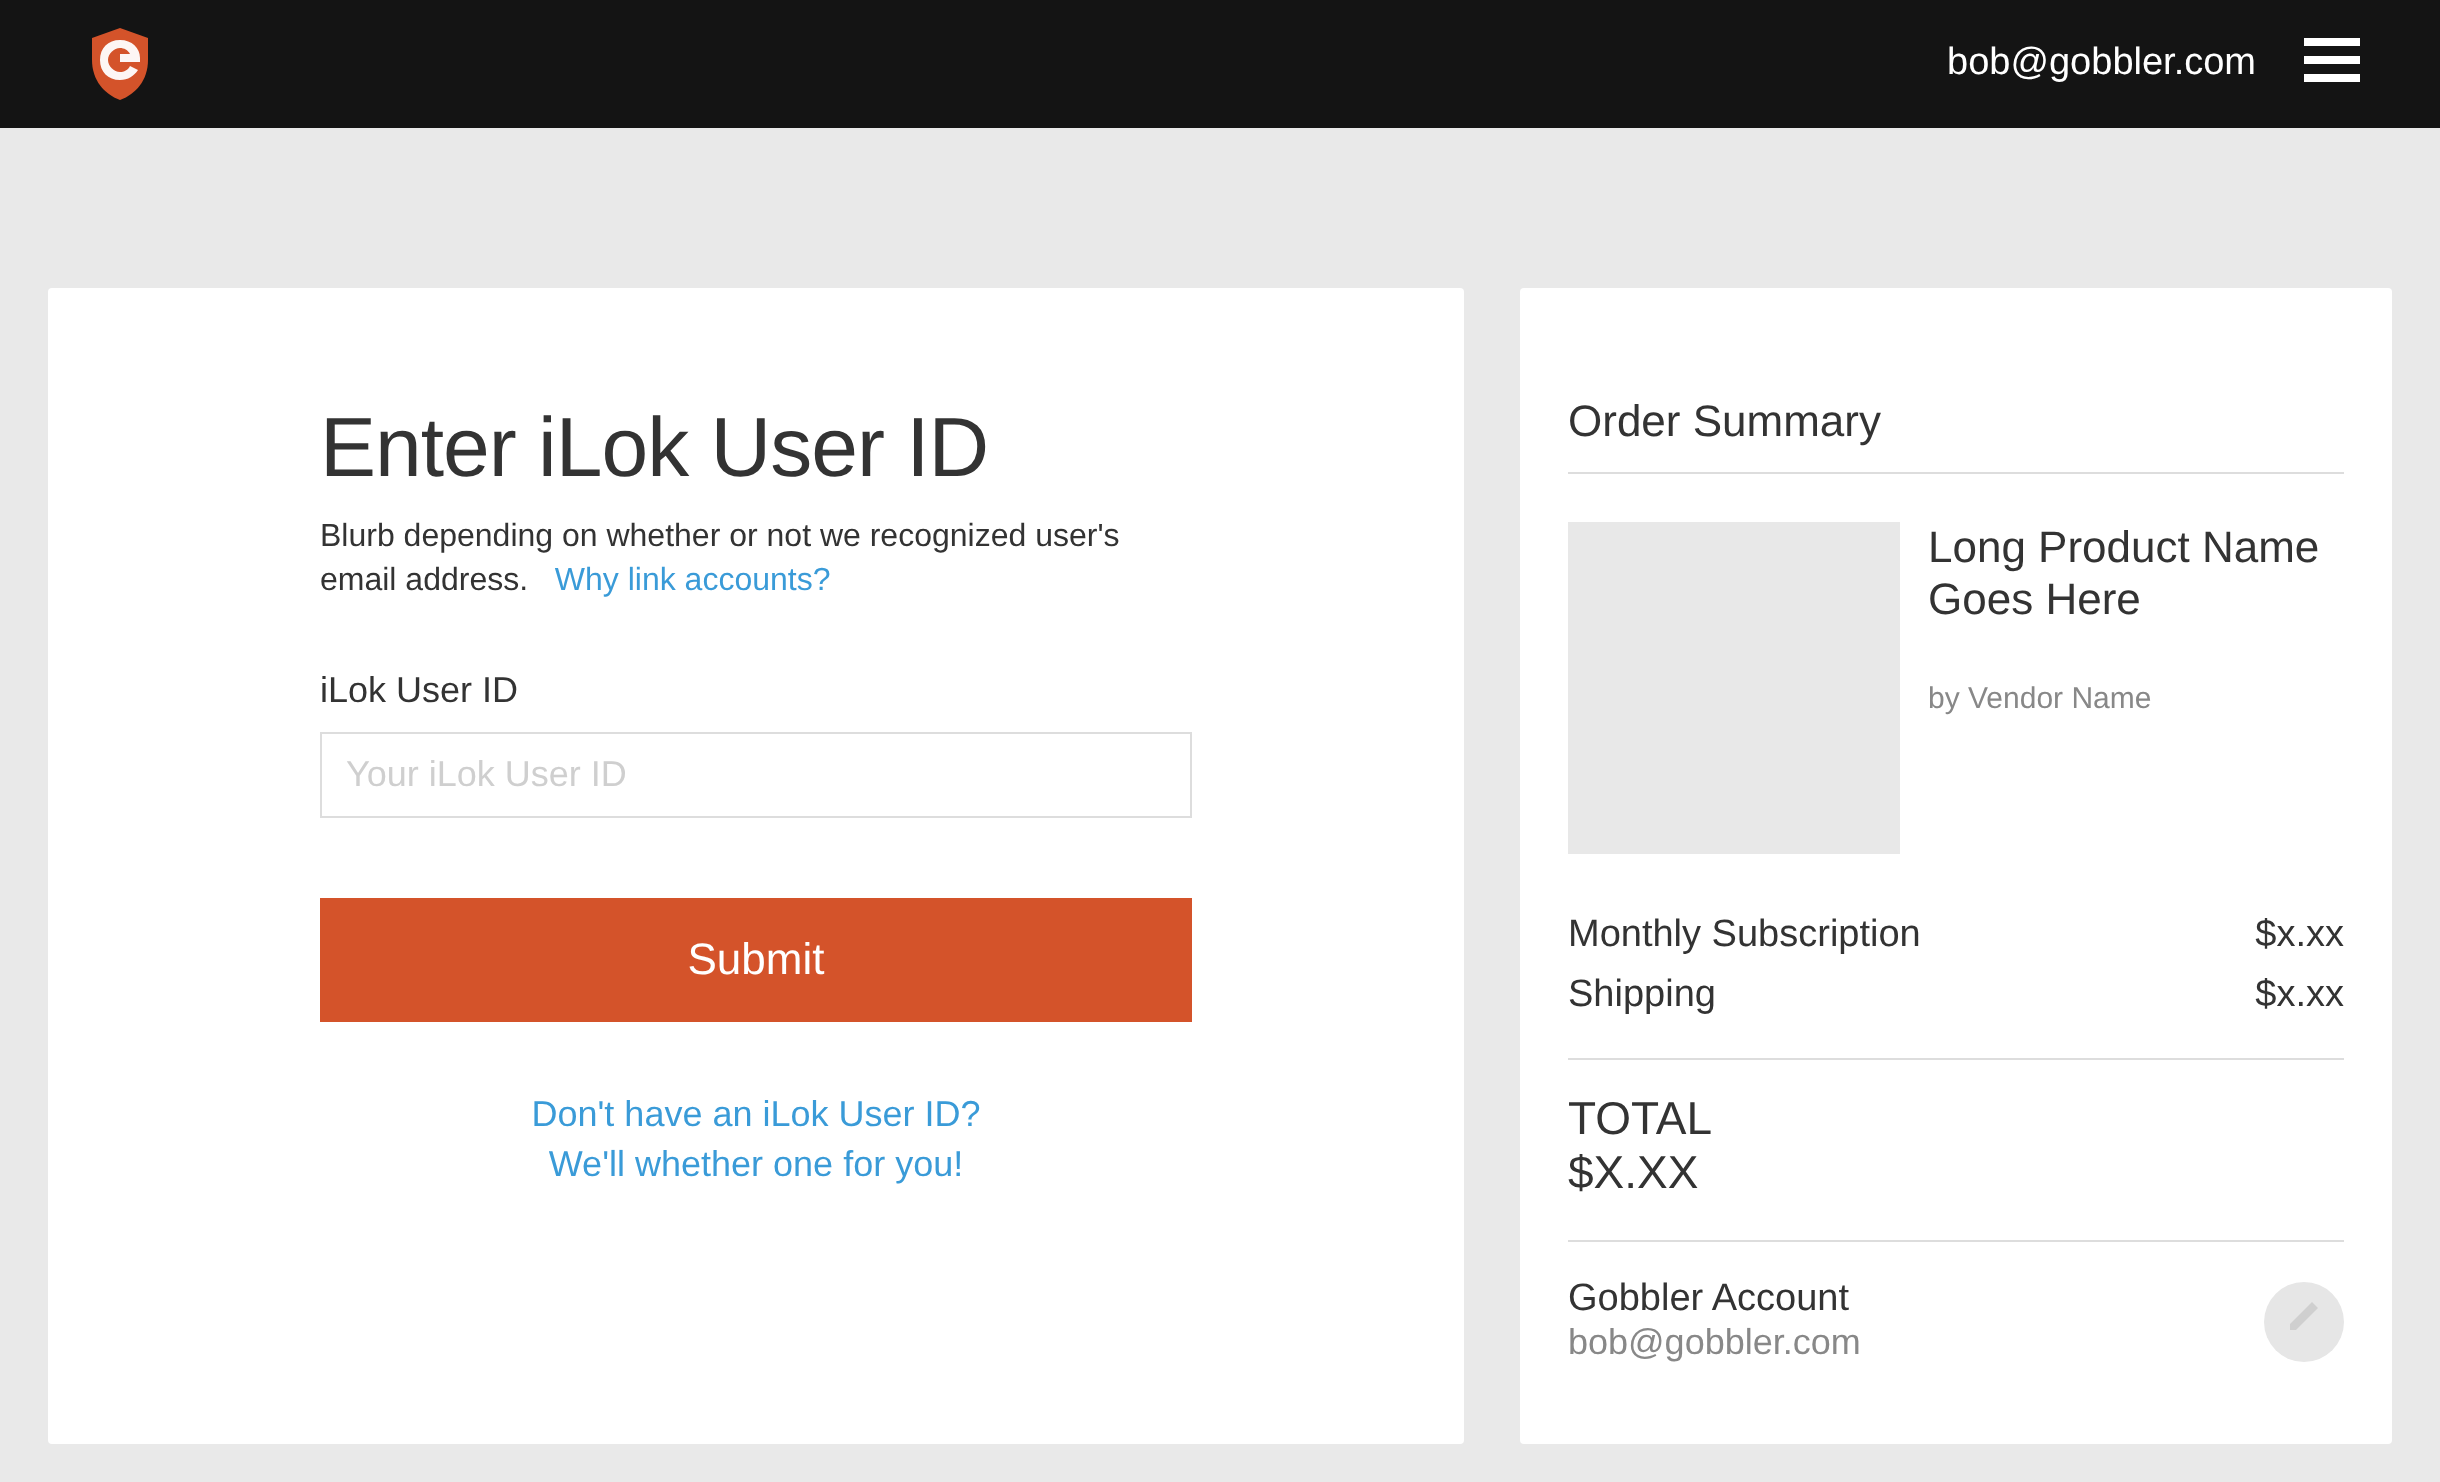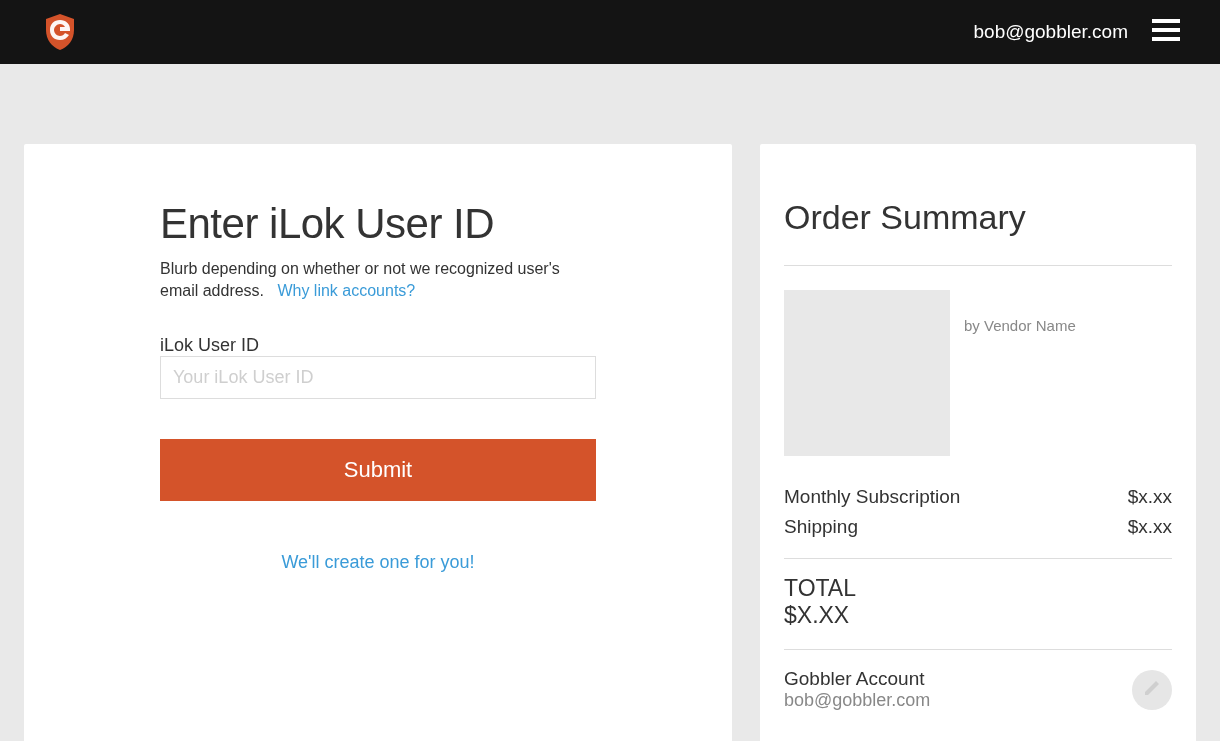--- a/index.html
+++ b/index.html
@@ -72,20 +72,21 @@
   .link {
     color: #3a9bd8;
     text-decoration: none;
     font-weight: 300;
     cursor: pointer;
   }
   .field-label {
     font-size: 18px;
     color: #333;
     font-weight: 300;
+    margin-bottom: 10px;
   }
   .text-input {
     width: 100%;
     font-size: 18px;
     font-weight: 300;
     padding: 10px 12px;
     border: 1px solid #ddd;
     color: #a21caf;
     margin-bottom: 40px;
     outline: none;
@@ -93,33 +94,33 @@
   .text-input::placeholder { color: #cfcfcf; }
   .submit-btn {
     width: 100%;
     background: #d4532a;
     color: #fff;
     border: none;
     font-size: 22px;
     font-weight: 300;
     padding: 18px 0;
     cursor: pointer;
-    margin-bottom: 24px;
+    margin-bottom: 34px;
   }
   .center-link {
     display: block;
     text-align: center;
     font-size: 18px;
     line-height: 1.4;
   }
   .summary-title {
-    font-size: 34px;
-    font-weight: 300;
-    color: #333;
-    margin-bottom: 28px;
+    font-size: 22px;
+    font-weight: 300;
+    color: #333;
+    margin-bottom: 12px;
   }
   .divider {
     border: none;
     border-top: 1px solid #ddd;
     margin: 0;
   }
   .product-row {
     display: flex;
     gap: 14px;
     padding: 24px 0 20px 0;
@@ -220,31 +221,32 @@
   <div class="card left-card">
     <h1 class="page-title">Enter iLok User ID</h1>
     <p class="blurb">
       <span>Blurb depending on whether or not we recognized user's email address.</span>
       &nbsp;&nbsp;<a class="link">Why link accounts?</a>
     </p>
     <div class="field-label">iLok User ID</div>
     <input type="text" class="text-input" placeholder="Your iLok User ID" style="">
     <button class="submit-btn">Submit</button>
     <a class="link center-link">
-      <br>
-      <span>We'll create one for you!</span>
+      <span>Don't have an iLok User ID?</span><br>
+      <span>We'll whether one for you!</span>
     </a>
   </div>
 
   <div class="card right-card">
     <h2 class="summary-title">Order Summary</h2>
     <hr class="divider">
     <div class="product-row">
       <div class="product-thumb"></div>
       <div class="product-info">
+        <div class="product-name">Long Product Name Goes Here</div>
         <div class="product-vendor">by Vendor Name</div>
       </div>
     </div>
     <div class="line-section">
       <div class="line-item">
         <span>Monthly Subscription</span>
         <span>$x.xx</span>
       </div>
       <div class="line-item">
         <span>Shipping</span>

